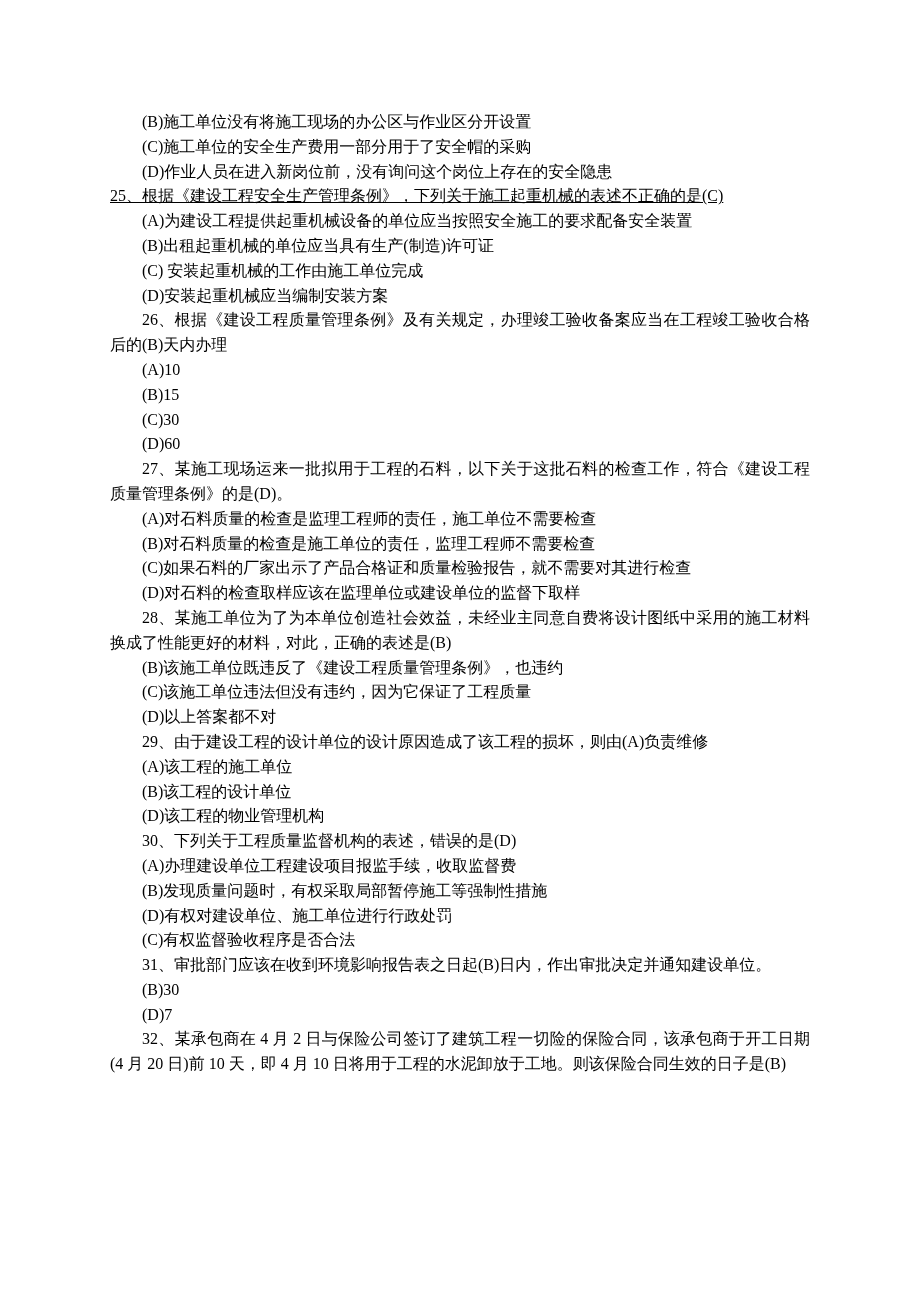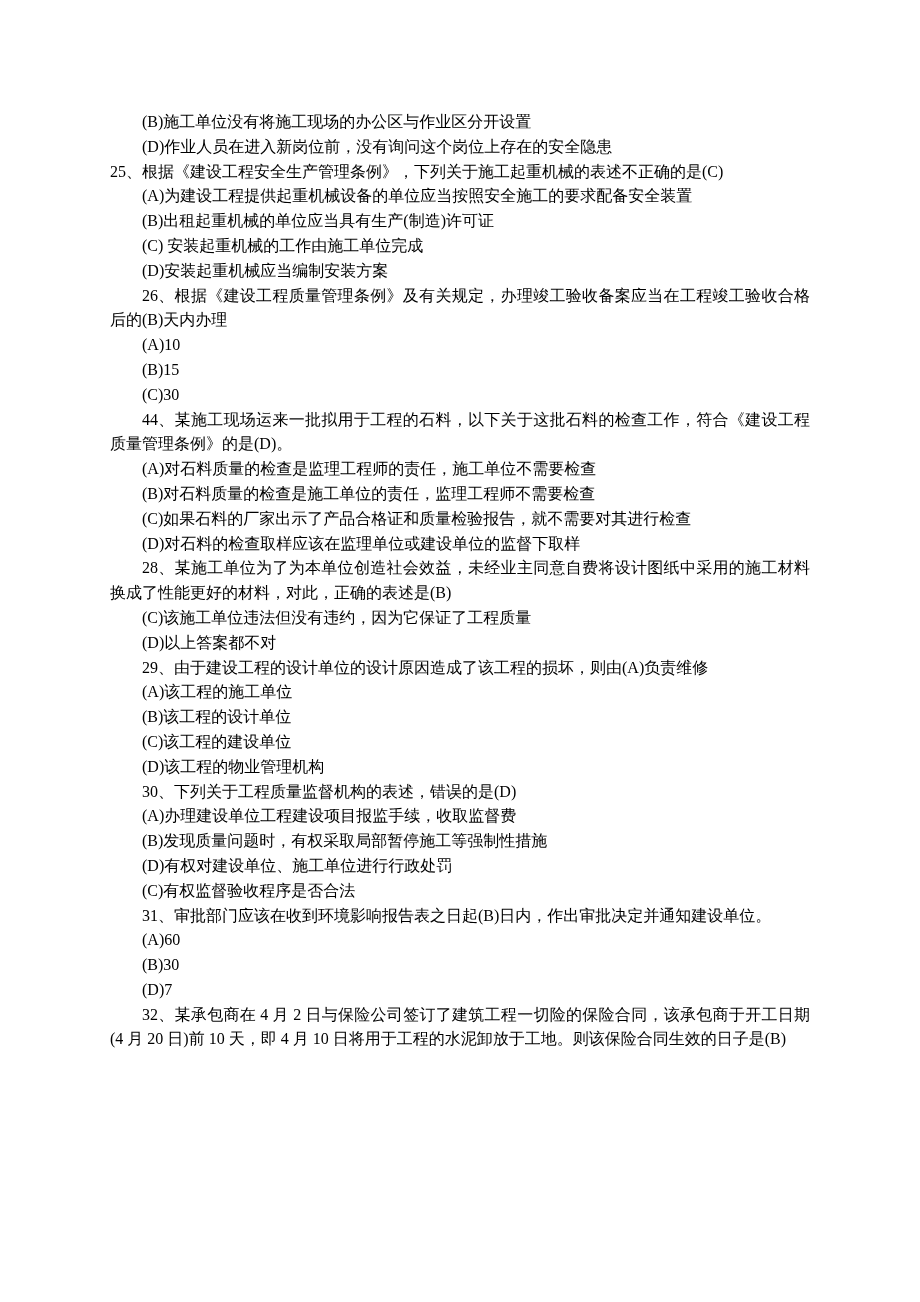--- a/index.html
+++ b/index.html
@@ -19,53 +19,55 @@
   }
   .line {
     white-space: pre-wrap;
     text-align: justify;
   }
   .indent {
     text-indent: 2em;
   }
   .no-indent {
     text-indent: 0;
+    text-decoration: underline;
   }
 </style>
 </head>
 <body>
 
 <div class="page" id="page-root">
     <div class="line indent">(B)施工单位没有将施工现场的办公区与作业区分开设置</div>
+    <div class="line indent">(C)施工单位的安全生产费用一部分用于了安全帽的采购</div>
     <div class="line indent">(D)作业人员在进入新岗位前，没有询问这个岗位上存在的安全隐患</div>
     <div class="line no-indent">25、根据《建设工程安全生产管理条例》，下列关于施工起重机械的表述不正确的是(C)</div>
     <div class="line indent">(A)为建设工程提供起重机械设备的单位应当按照安全施工的要求配备安全装置</div>
     <div class="line indent">(B)出租起重机械的单位应当具有生产(制造)许可证</div>
     <div class="line indent">(C) 安装起重机械的工作由施工单位完成</div>
     <div class="line indent">(D)安装起重机械应当编制安装方案</div>
     <div class="line indent">26、根据《建设工程质量管理条例》及有关规定，办理竣工验收备案应当在工程竣工验收合格后的(B)天内办理</div>
     <div class="line indent">(A)10</div>
     <div class="line indent">(B)15</div>
     <div class="line indent">(C)30</div>
-    <div class="line indent">44、某施工现场运来一批拟用于工程的石料，以下关于这批石料的检查工作，符合《建设工程质量管理条例》的是(D)。</div>
+    <div class="line indent">(D)60</div>
+    <div class="line indent">27、某施工现场运来一批拟用于工程的石料，以下关于这批石料的检查工作，符合《建设工程质量管理条例》的是(D)。</div>
     <div class="line indent">(A)对石料质量的检查是监理工程师的责任，施工单位不需要检查</div>
     <div class="line indent">(B)对石料质量的检查是施工单位的责任，监理工程师不需要检查</div>
     <div class="line indent">(C)如果石料的厂家出示了产品合格证和质量检验报告，就不需要对其进行检查</div>
     <div class="line indent">(D)对石料的检查取样应该在监理单位或建设单位的监督下取样</div>
     <div class="line indent">28、某施工单位为了为本单位创造社会效益，未经业主同意自费将设计图纸中采用的施工材料换成了性能更好的材料，对此，正确的表述是(B)</div>
+    <div class="line indent">(B)该施工单位既违反了《建设工程质量管理条例》，也违约</div>
     <div class="line indent">(C)该施工单位违法但没有违约，因为它保证了工程质量</div>
     <div class="line indent">(D)以上答案都不对</div>
     <div class="line indent">29、由于建设工程的设计单位的设计原因造成了该工程的损坏，则由(A)负责维修</div>
     <div class="line indent">(A)该工程的施工单位</div>
     <div class="line indent">(B)该工程的设计单位</div>
-    <div class="line indent">(C)该工程的建设单位</div>
     <div class="line indent">(D)该工程的物业管理机构</div>
     <div class="line indent">30、下列关于工程质量监督机构的表述，错误的是(D)</div>
     <div class="line indent">(A)办理建设单位工程建设项目报监手续，收取监督费</div>
     <div class="line indent">(B)发现质量问题时，有权采取局部暂停施工等强制性措施</div>
     <div class="line indent">(D)有权对建设单位、施工单位进行行政处罚</div>
     <div class="line indent">(C)有权监督验收程序是否合法</div>
     <div class="line indent">31、审批部门应该在收到环境影响报告表之日起(B)日内，作出审批决定并通知建设单位。</div>
-    <div class="line indent">(A)60</div>
     <div class="line indent">(B)30</div>
     <div class="line indent">(D)7</div>
     <div class="line indent">32、某承包商在 4 月 2 日与保险公司签订了建筑工程一切险的保险合同，该承包商于开工日期(4 月 20 日)前 10 天，即 4 月 10 日将用于工程的水泥卸放于工地。则该保险合同生效的日子是(B)</div>
   </div>
 
 </body></html>

